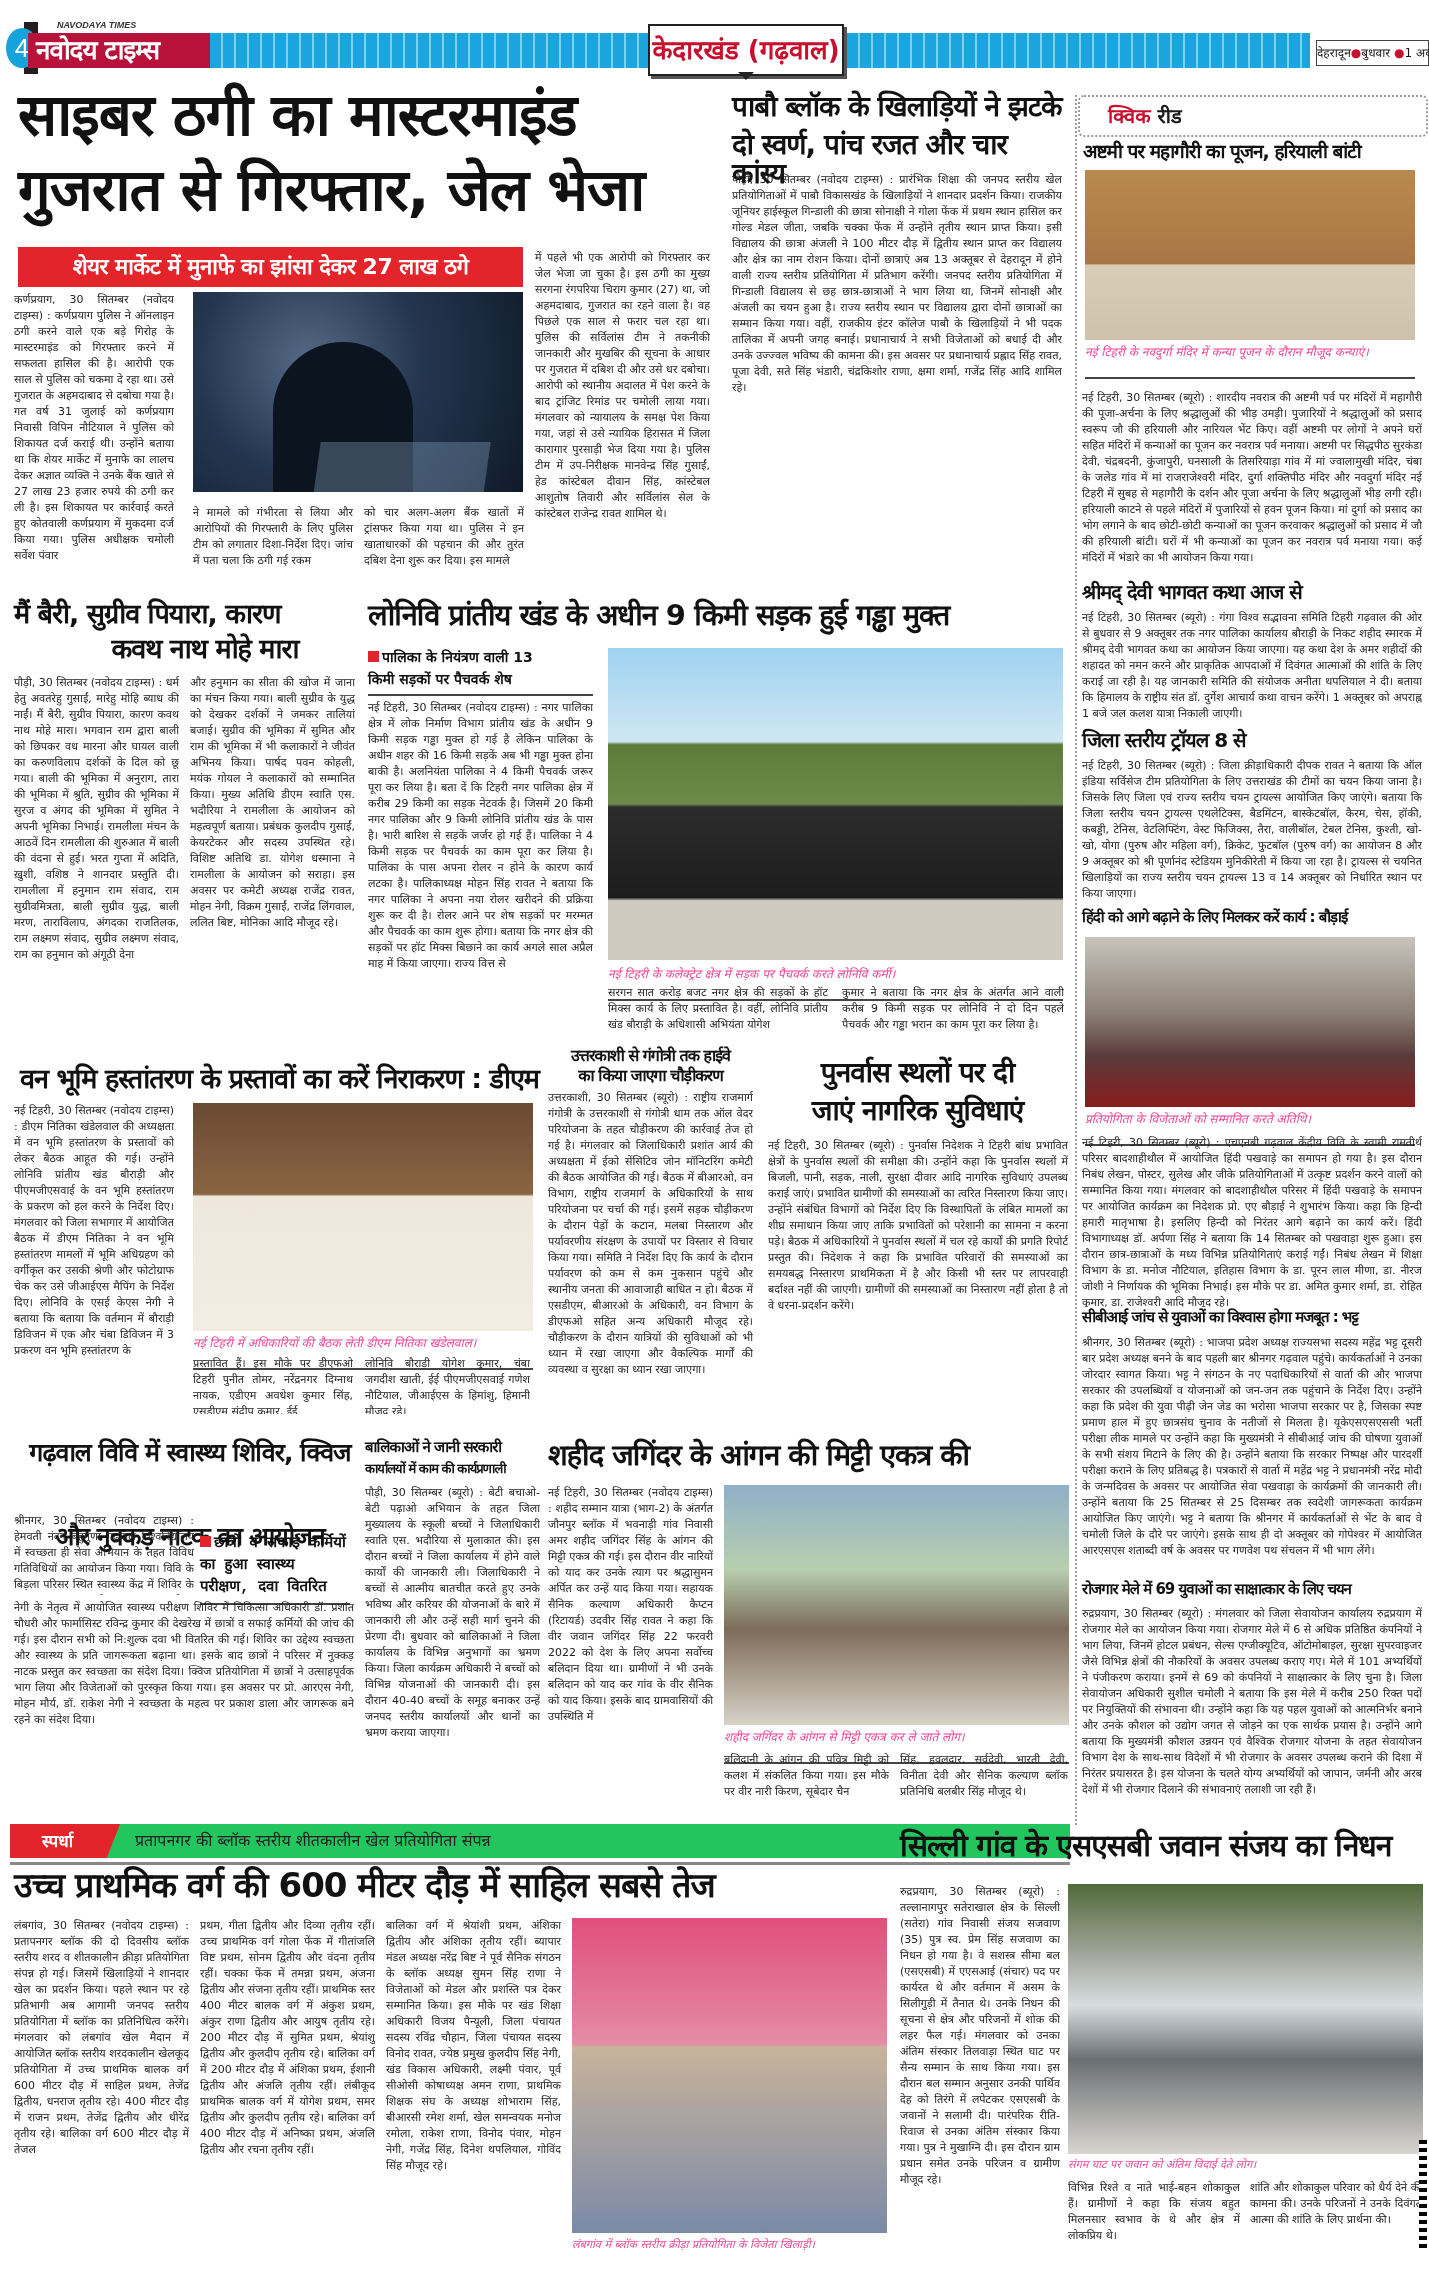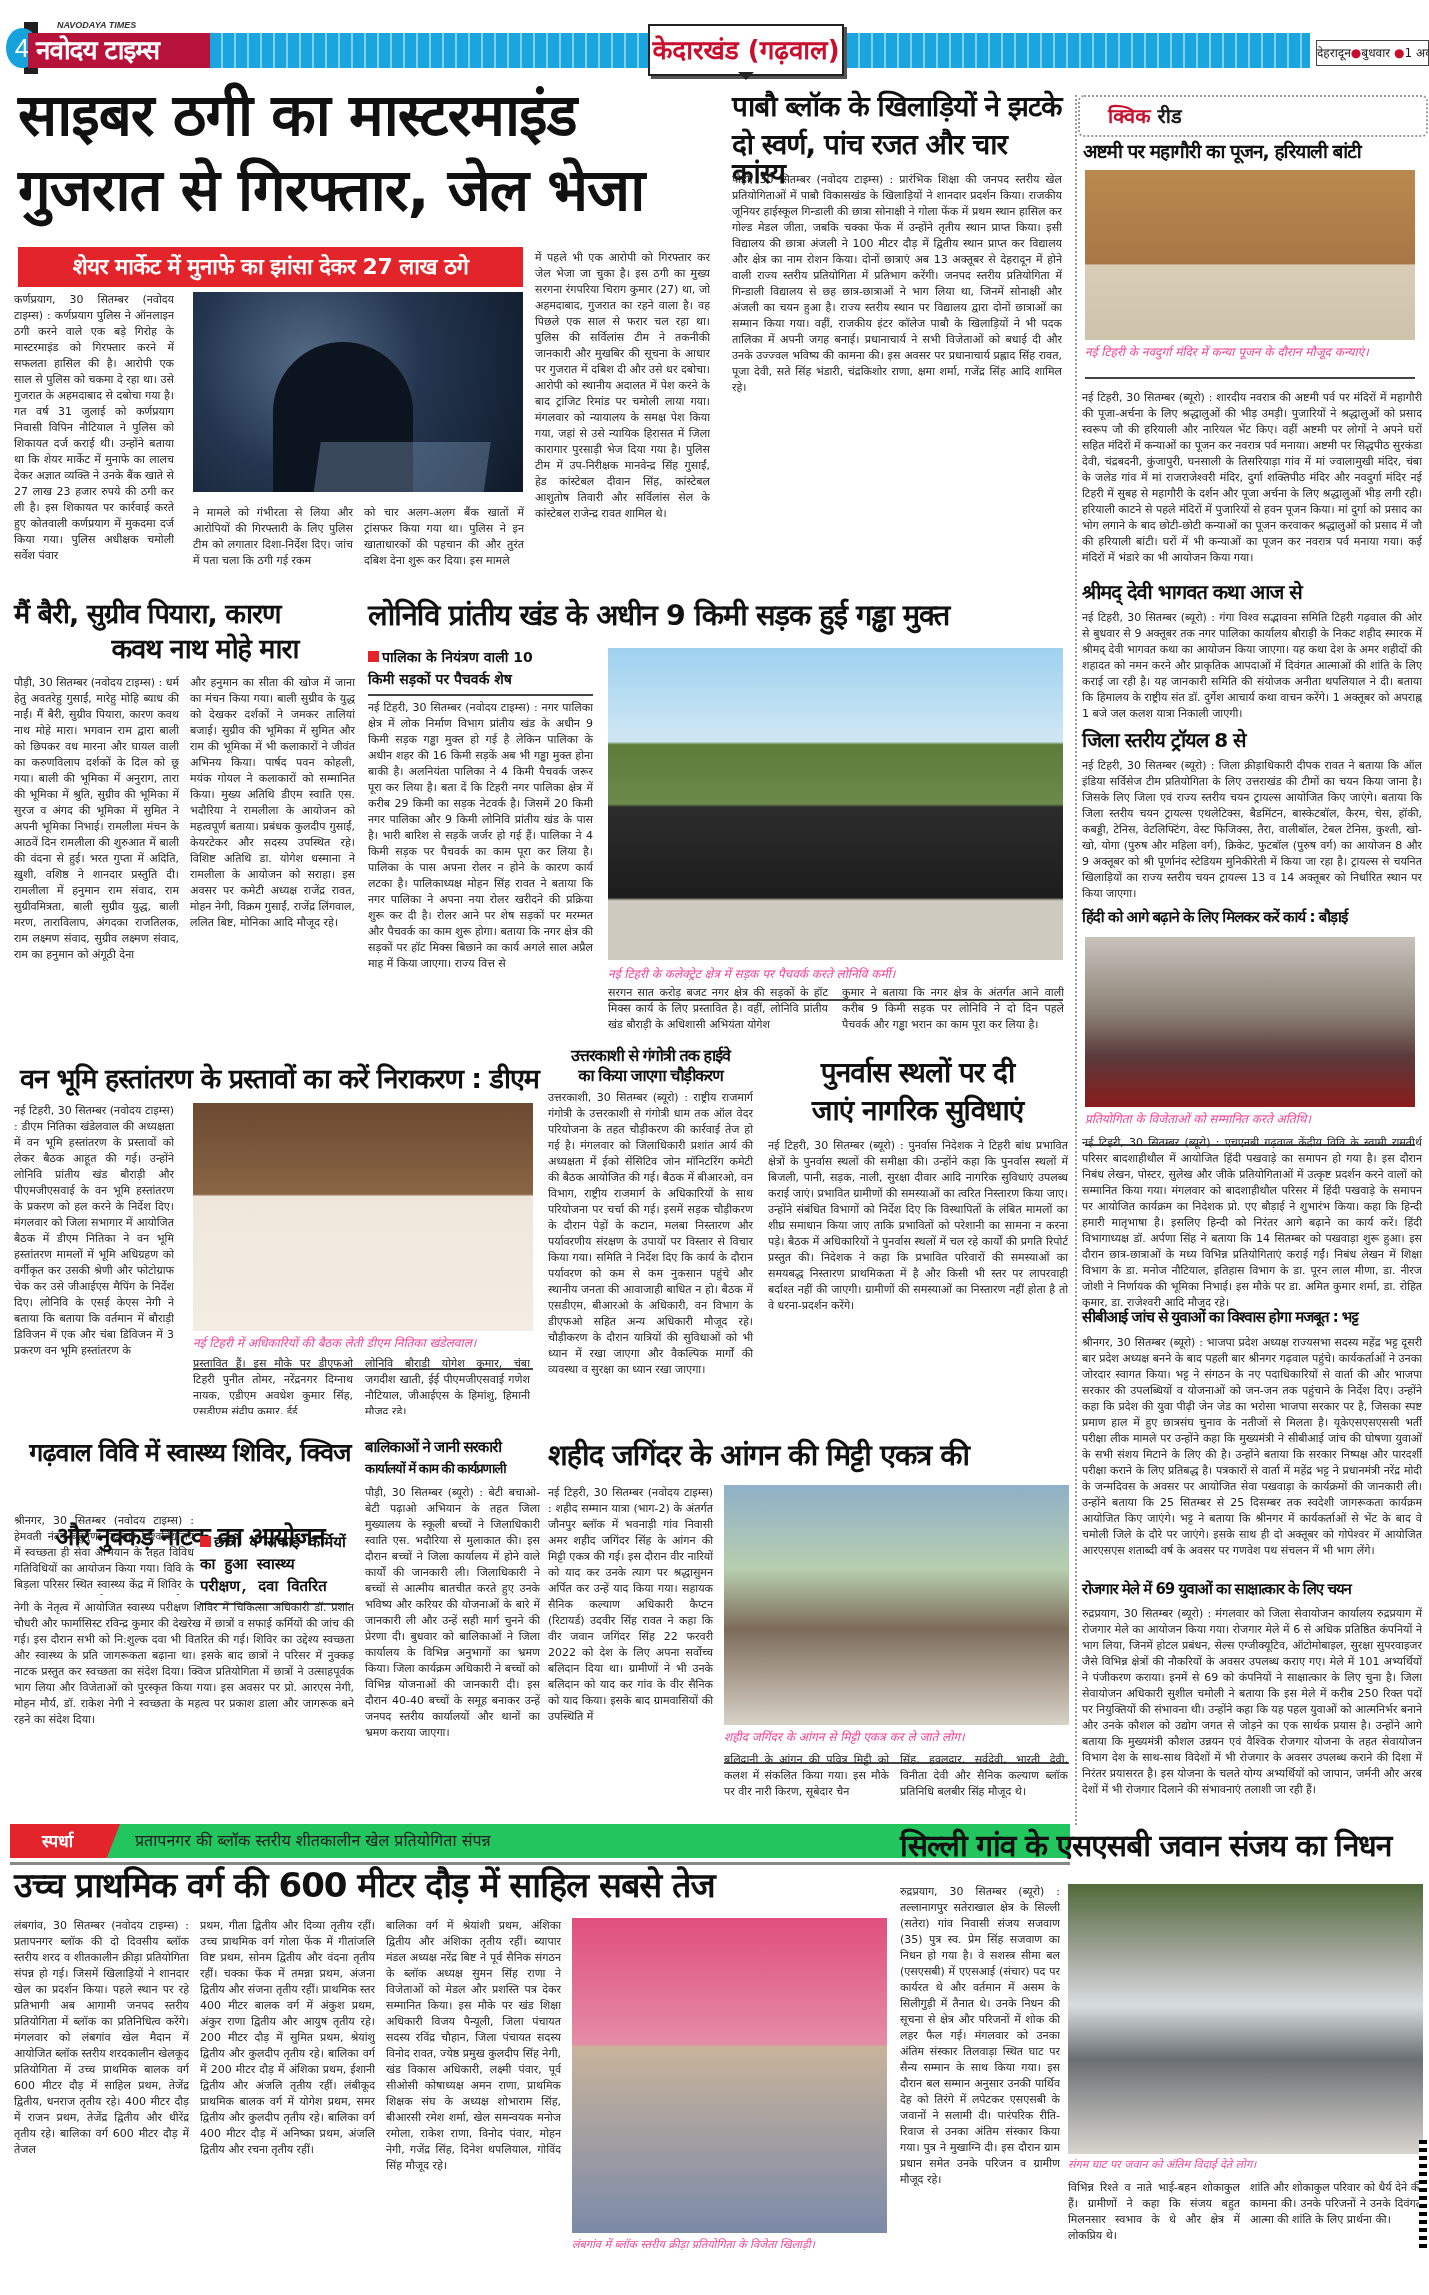--- a/index.html
+++ b/index.html
@@ -141,21 +141,21 @@
 <section>
   <div class="abs hl" style="left:14px;top:600px;width:340px;font-size:27px;">मैं बैरी, सुग्रीव पियारा, कारण</div>
   <div class="abs hl" style="left:60px;top:635px;width:290px;font-size:27px;text-align:center;">कवथ नाथ मोहे मारा</div>
   <div class="abs body-text" style="left:14px;top:675px;width:165px;height:355px;">पौड़ी, 30 सितम्बर (नवोदय टाइम्स) : धर्म हेतु अवतरेहु गुसाईं, मारेहु मोहि ब्याध की नाईं। मैं बैरी, सुग्रीव पियारा, कारण कवथ नाथ मोहे मारा। भगवान राम द्वारा बाली को छिपकर वध मारना और घायल वाली का करुणविलाप दर्शकों के दिल को छू गया। बाली की भूमिका में अनुराग, तारा की भूमिका में श्रुति, सुग्रीव की भूमिका में सुरज व अंगद की भूमिका में सुमित ने अपनी भूमिका निभाई। रामलीला मंचन के आठवें दिन रामलीला की शुरुआत में बाली की वंदना से हुई। भरत गुप्ता में अदिति, ख़ुशी, वशिष्ठ ने शानदार प्रस्तुति दी। रामलीला में हनुमान राम संवाद, राम सुग्रीवमित्रता, बाली सुग्रीव युद्ध, बाली मरण, ताराविलाप, अंगदका राजतिलक, राम लक्ष्मण संवाद, सुग्रीव लक्ष्मण संवाद, राम का हनुमान को अंगूठी देना</div>
   <div class="abs body-text" style="left:190px;top:675px;width:165px;height:355px;">और हनुमान का सीता की खोज में जाना का मंचन किया गया। बाली सुग्रीव के युद्ध को देखकर दर्शकों ने जमकर तालियां बजाई। सुग्रीव की भूमिका में सुमित और राम की भूमिका में भी कलाकारों ने जीवंत अभिनय किया। पार्षद पवन कोहली, मयंक गोयल ने कलाकारों को सम्मानित किया। मुख्य अतिथि डीएम स्वाति एस. भदौरिया ने रामलीला के आयोजन को महत्वपूर्ण बताया। प्रबंधक कुलदीप गुसाईं, केयरटेकर और सदस्य उपस्थित रहे। विशिष्ट अतिथि डा. योगेश धस्माना ने रामलीला के आयोजन को सराहा। इस अवसर पर कमेटी अध्यक्ष राजेंद्र रावत, मोहन नेगी, विक्रम गुसाईं, राजेंद्र लिंगवाल, ललित बिष्ट, मोनिका आदि मौजूद रहे।</div>
 </section>
 
 <section>
   <div class="abs hl" style="left:368px;top:600px;width:700px;font-size:29px;">लोनिवि प्रांतीय खंड के अधीन 9 किमी सड़क हुई गड्ढा मुक्त</div>
   <div class="abs sub-red" style="left:368px;top:646px;width:225px;">
-    <span class="sq"></span><span>पालिका के नियंत्रण वाली 10</span><br>
+    <span class="sq"></span><span>पालिका के नियंत्रण वाली 13</span><br>
     <span>किमी सड़कों पर पैचवर्क शेष</span>
   </div>
   <div class="abs body-text" style="left:368px;top:700px;width:225px;height:330px;">नई टिहरी, 30 सितम्बर (नवोदय टाइम्स) : नगर पालिका क्षेत्र में लोक निर्माण विभाग प्रांतीय खंड के अधीन 9 किमी सड़क गड्ढा मुक्त हो गई है लेकिन पालिका के अधीन शहर की 16 किमी सड़कें अब भी गड्ढा मुक्त होना बाकी है। अलनियंता पालिका ने 4 किमी पैचवर्क जरूर पूरा कर लिया है। बता दें कि टिहरी नगर पालिका क्षेत्र में करीब 29 किमी का सड़क नेटवर्क है। जिसमें 20 किमी नगर पालिका और 9 किमी लोनिवि प्रांतीय खंड के पास है। भारी बारिश से सड़कें जर्जर हो गई हैं। पालिका ने 4 किमी सड़क पर पैचवर्क का काम पूरा कर लिया है। पालिका के पास अपना रोलर न होने के कारण कार्य लटका है। पालिकाध्यक्ष मोहन सिंह रावत ने बताया कि नगर पालिका ने अपना नया रोलर खरीदने की प्रक्रिया शुरू कर दी है। रोलर आने पर शेष सड़कों पर मरम्मत और पैचवर्क का काम शुरू होगा। बताया कि नगर क्षेत्र की सड़कों पर हॉट मिक्स बिछाने का कार्य अगले साल अप्रैल माह में किया जाएगा। राज्य वित्त से</div>
   <div class="photo ph-road" style="left:608px;top:648px;width:455px;height:312px;"></div>
   <div class="abs caption" style="left:608px;top:965px;width:455px;">नई टिहरी के कलेक्ट्रेट क्षेत्र में सड़क पर पैचवर्क करते लोनिवि कर्मी।</div>
   <div class="abs body-text" style="left:608px;top:985px;width:220px;height:48px;">सरगन सात करोड़ बजट नगर क्षेत्र की सड़कों के हॉट मिक्स कार्य के लिए प्रस्तावित है। वहीं, लोनिवि प्रांतीय खंड बौराड़ी के अधिशासी अभियंता योगेश</div>
   <div class="abs body-text" style="left:842px;top:985px;width:222px;height:48px;">कुमार ने बताया कि नगर क्षेत्र के अंतर्गत आने वाली करीब 9 किमी सड़क पर लोनिवि ने दो दिन पहले पैचवर्क और गड्ढा भरान का काम पूरा कर लिया है।</div>
 </section>
 
 <section>

